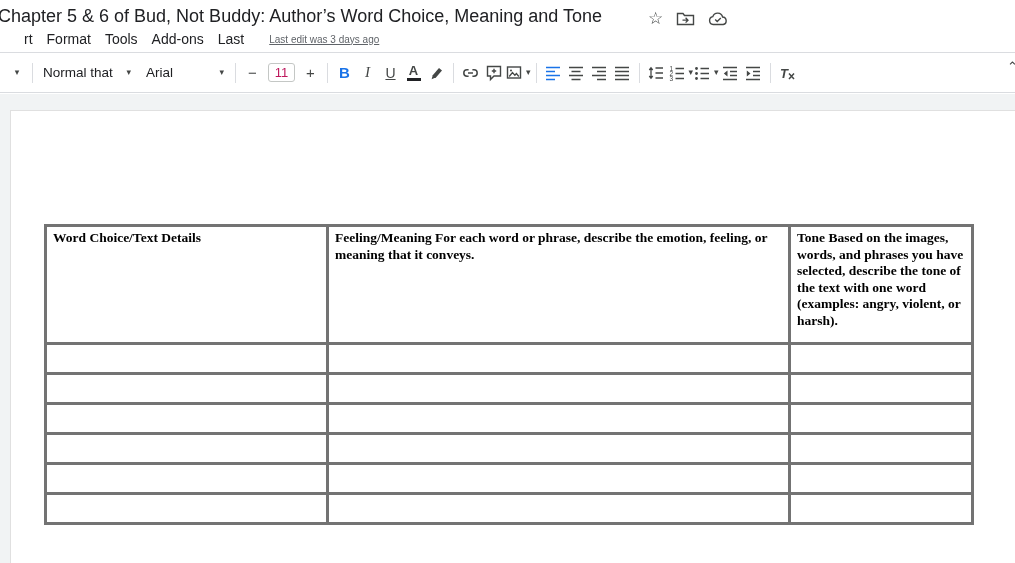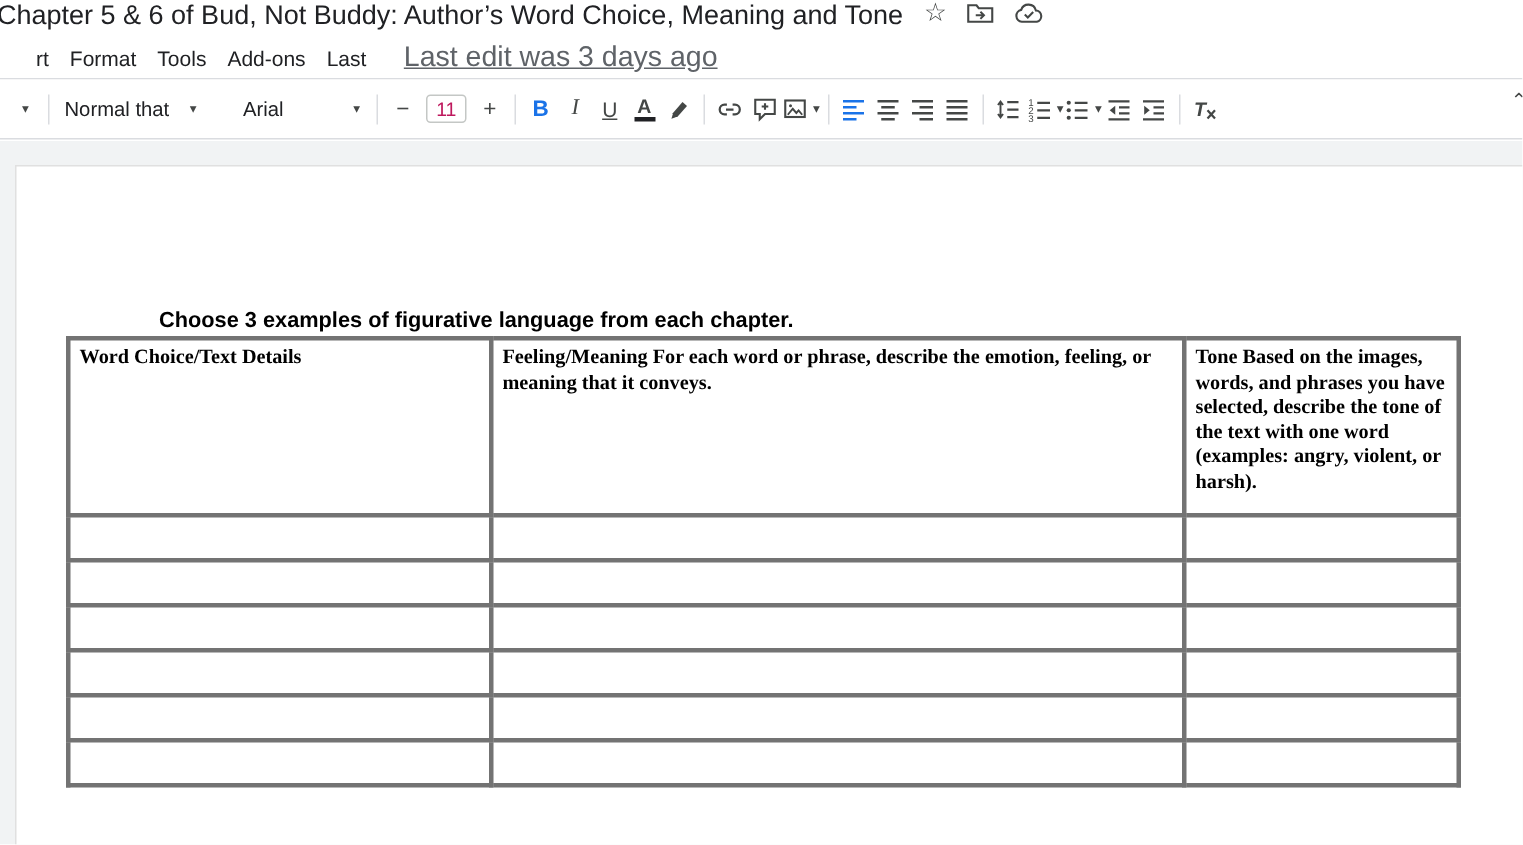--- a/index.html
+++ b/index.html
@@ -3,39 +3,39 @@
 <meta charset="utf-8">
 <style>
   * { box-sizing: border-box; }
   html, body { margin:0; padding:0; }
   body {
     width:1015px; height:563px; overflow:hidden; position:relative;
     font-family:"Liberation Sans", sans-serif; background:#fff; color:#202124;
   }
 
   
-  .titlebar { position:absolute; left:0; top:0; width:100%; height:27px; display:flex; align-items:flex-start; background:#fff; }
+  .titlebar { position:absolute; left:0; top:0; width:100%; height:27px; display:flex; align-items:flex-end; background:#fff;gap:32px; }
   .doc-title { font-size:18px; color:#202124; white-space:nowrap; margin-left:-2px; }
   .tb-icons { display:flex; align-items:center; gap:13px; margin-left:14px; }
   .star-glyph { font-size:17px; color:#444746; line-height:1; }
 
   
   .menubar { position:absolute; left:0; top:26px; width:100%; height:27px; display:flex; align-items:center; border-bottom:1px solid #dadce0; font-size:14px; color:#202124; background:#fff; }
   .menu-item { padding:2px 7px; border-radius:4px; cursor:default; }
   .menu-item:first-child { padding-left:0;margin-left:24px; }
-  .last-edit { margin-left:18px; color:#5f6368; text-decoration:underline; font-size:19px; }
+  .last-edit { margin-left:18px; color:#5f6368; text-decoration:underline; font-size:10px; }
 
   
   .toolbar { position:absolute; left:0; top:53px; width:100%; height:40px; display:flex; align-items:center; border-bottom:1px solid #dadce0; padding-left:4px; background:#fff; }
   .tbtn { height:26px; min-width:23px; display:flex; align-items:center; justify-content:center; border-radius:4px; color:#444746; position:relative; flex:none; }
   .caret { font-size:9px; color:#444746; margin-left:3px; line-height:1; }
   .sep { width:1px; height:20px; background:#dadce0; margin:0 5px; flex:none; }
   .dd-label { font-size:13.5px; color:#202124; white-space:nowrap; }
   .normal-text-dd { width:98px; justify-content:space-between; padding:0 5px; }
-  .font-dd { width:90px; justify-content:space-between; padding:0 6px; margin-left:20px; }
+  .font-dd { width:90px; justify-content:space-between; padding:0 6px; margin-left:4px; }
   .glyph { font-size:15px; color:#444746; }
   .fs-box { width:27px; height:19px; border:1px solid #c4c7c5; border-radius:3px; display:flex; align-items:center; justify-content:center; font-size:13px; color:#be185d; margin:0 4px; }
   .bold-btn { color:#1a73e8; font-weight:700; font-size:15px; }
   .italic-btn { font-style:italic; font-family:"Liberation Serif", serif; font-size:15px; color:#444746; }
   .underline-btn { text-decoration:underline; font-size:14px; color:#444746; }
   .color-btn { flex-direction:column; line-height:1; }
   .color-btn .a-letter { font-size:13px; font-weight:bold; color:#444746; }
   .color-btn .color-bar { width:14px; height:3px; background:#202124; margin-top:1px; }
   svg.icon { display:block; }
   .toolbar-overflow { position:absolute; right:-3px; top:6px; color:#444746; font-size:13px; }
@@ -206,21 +206,20 @@
       <text x="2" y="13.5" font-size="13" font-weight="bold" font-style="italic" fill="#444746">T</text>
       <path d="M11 9.5l5 5.5 M16 9.5l-5 5.5" stroke="#444746" stroke-width="1.5"></path>
     </svg>
   </div>
 
   <span class="toolbar-overflow">⌃</span>
 </div>
 
 <div class="canvas">
   <div class="page">
-    <div class="heading">Choose 3 examples of figurative language from each chapter.</div>
 
     <table class="doc-table">
       <colgroup>
         <col style="width:282px">
         <col style="width:462px">
         <col style="width:183px">
       </colgroup>
       <tbody>
         <tr class="hdr">
           <td>Word Choice/Text Details</td>

